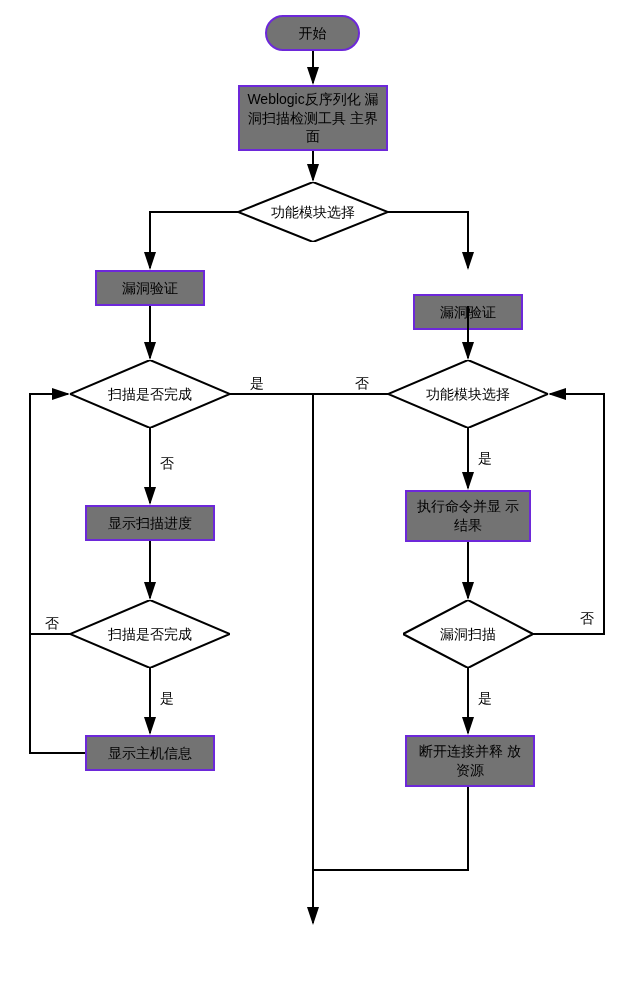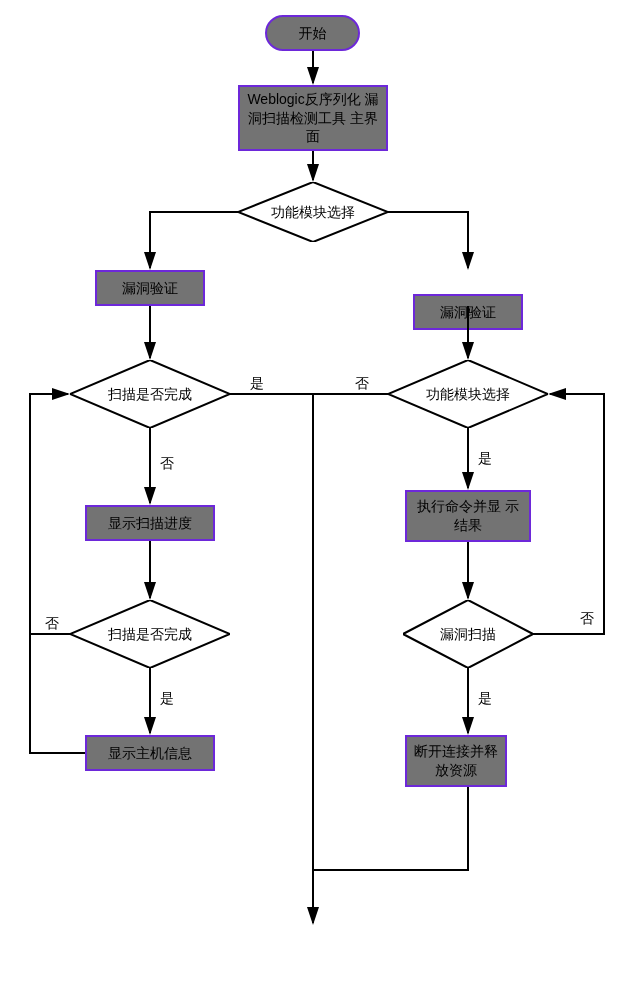--- a/index.html
+++ b/index.html
@@ -102,21 +102,21 @@
 
   <div class="diamond-wrap" style="left:393px; top:590px; width:130px; height:68px;">
     <svg class="diamond-svg" viewBox="0 0 130 68" preserveAspectRatio="none">
       <polygon points="65,0 130,34 65,68 0,34" fill="#fff" stroke="#000" stroke-width="2"></polygon>
     </svg>
     <div class="diamond-text">漏洞扫描</div>
   </div>
 
   <div class="node rect" style="left:75px; top:725px; width:130px; height:36px;">显示主机信息</div>
 
-  <div class="node rect" style="left:395px; top:725px; width:102px; height:52px;">断开连接并释
+  <div class="node rect" style="left:395px; top:725px; width:130px; height:52px;">断开连接并释
 放资源</div>
 
 
   <div class="label" style="left:240px; top:365px;">是</div>
   <div class="label" style="left:150px; top:445px;">否</div>
 
   <div class="label" style="left:345px; top:365px;">否</div>
   <div class="label" style="left:468px; top:440px;">是</div>
 
   <div class="label" style="left:35px; top:605px;">否</div>

